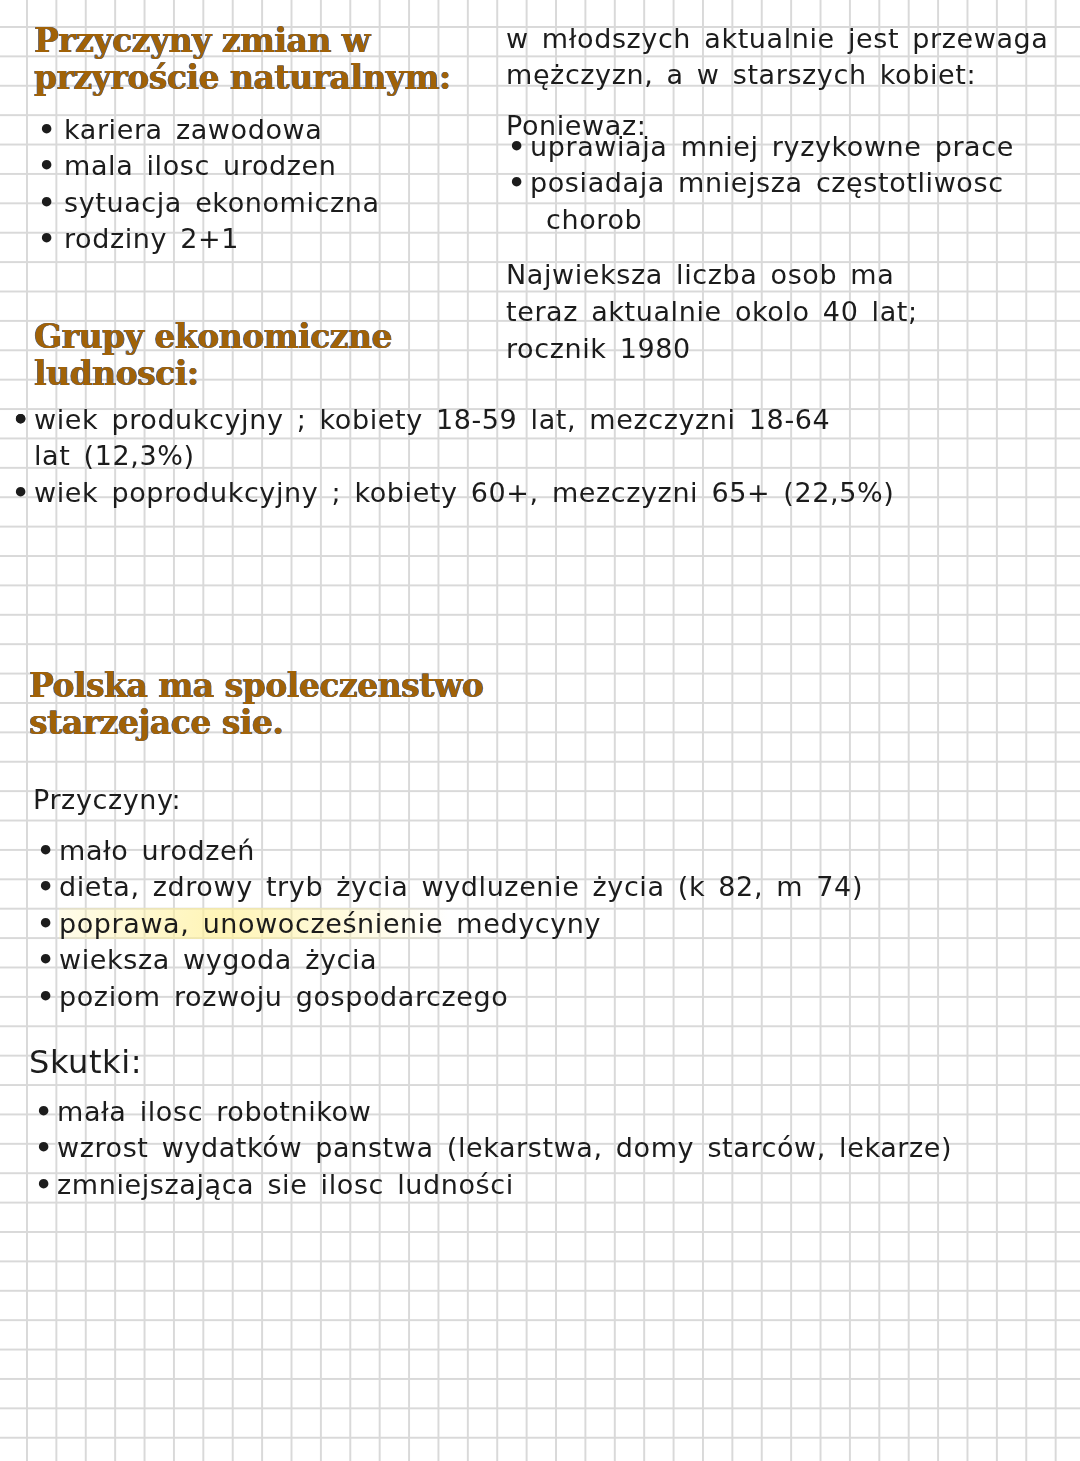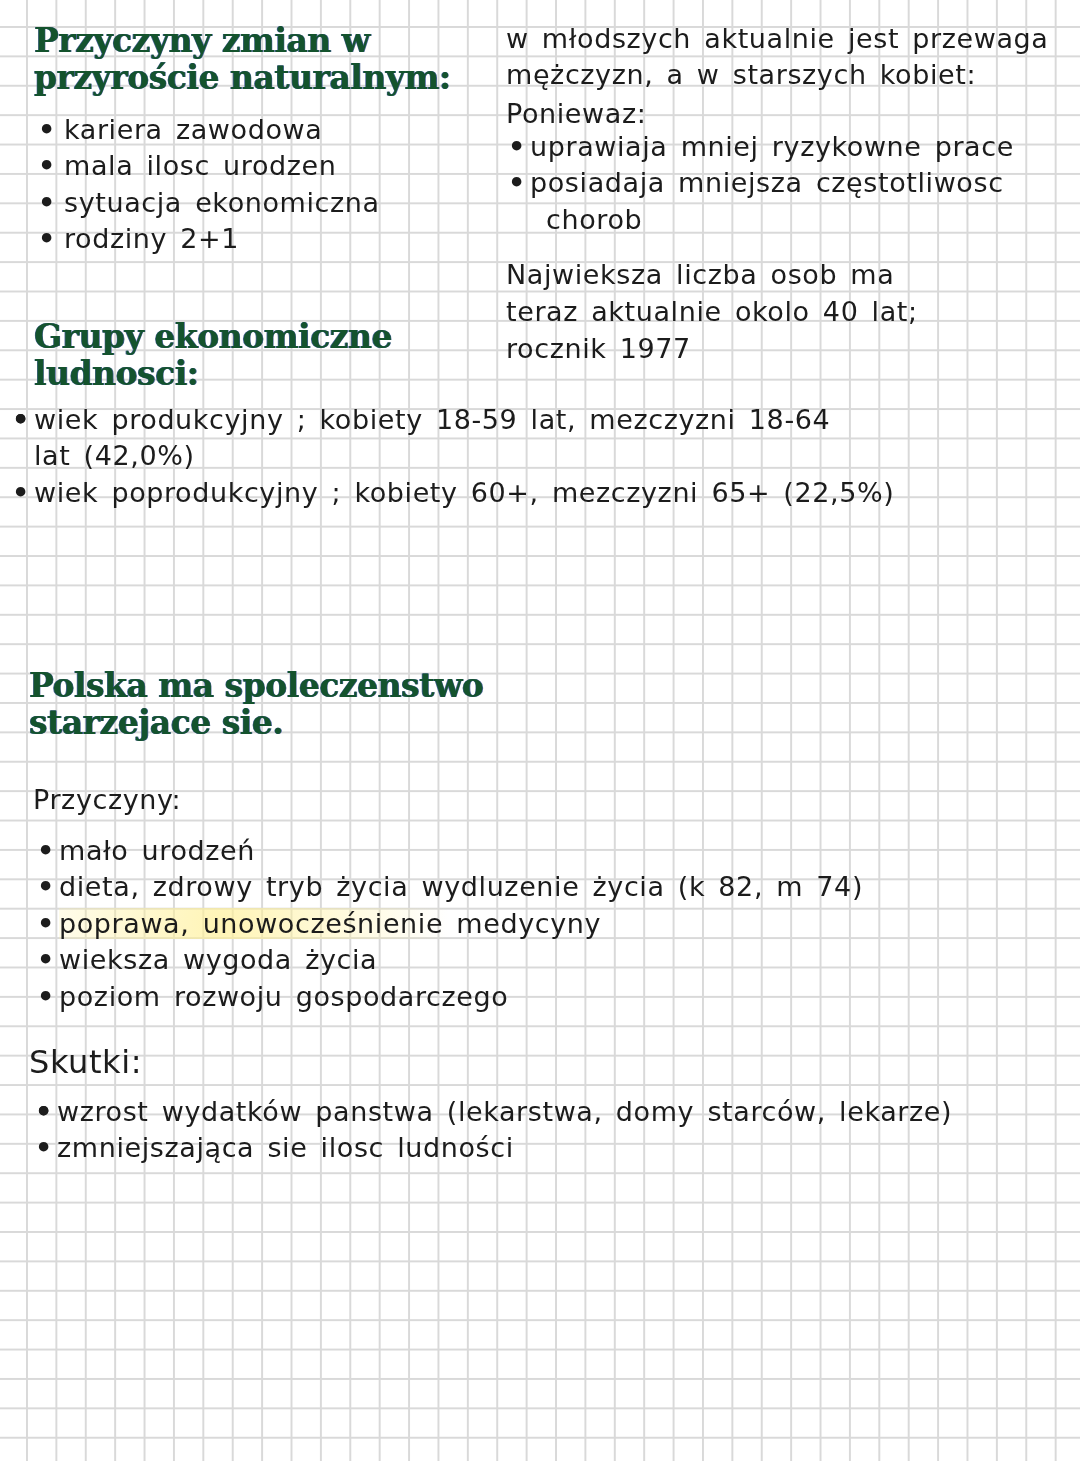--- a/index.html
+++ b/index.html
@@ -14,21 +14,21 @@
       linear-gradient(to bottom, #d9d9d9 0, #d9d9d9 2px, transparent 2px);
     background-size: 29.4px 29.4px;
     background-position: 26px 26px;
     font-family: "DejaVu Sans", sans-serif;
     color: #1c1c1c;
   }
   .heading {
     position: absolute;
     font-family: "DejaVu Serif", serif;
     font-weight: bold;
-    color: #14532d;
+    color: #a16207;
     font-size: 33px;
     line-height: 37px;
     letter-spacing: -0.5px;
     margin: 0;
     text-shadow: 0.6px 0 0 #4a6499, -0.6px 0 0 #4a6499;
   }
   .txt {
     position: absolute;
     font-size: 27px;
     line-height: 36.4px;
@@ -67,42 +67,42 @@
 <ul class="bul" style="left:34px; top:112px;">
   <li><span class="dot">•</span><span>kariera zawodowa</span></li>
   <li><span class="dot">•</span><span>mala ilosc urodzen</span></li>
   <li><span class="dot">•</span><span>sytuacja ekonomiczna</span></li>
   <li><span class="dot">•</span><span>rodziny 2+1</span></li>
 </ul>
 
 <div>
   <p class="txt" style="left:506px; top:21px;">w młodszych aktualnie jest przewaga</p>
   <p class="txt" style="left:506px; top:57px;">mężczyzn, a w starszych kobiet:</p>
-  <p class="txt" style="left:506px; top:96px;text-align:center;">Poniewaz:</p>
+  <p class="txt" style="left:506px; top:108px;text-align:center;">Poniewaz:</p>
   <ul class="bul tight" style="left:506px; top:129px;">
     <li><span class="dot">•</span><span>uprawiaja mniej ryzykowne prace</span></li>
     <li><span class="dot">•</span><span>posiadaja mniejsza częstotliwosc</span></li>
   </ul>
   <p class="txt" style="left:506px; top:202px;margin-left:40px;">chorob</p>
 </div>
 
 <div>
   <p class="txt" style="left:506px; top:257px;">Najwieksza liczba osob ma</p>
   <p class="txt" style="left:506px; top:294px;">teraz aktualnie okolo 40 lat;</p>
-  <p class="txt" style="left:506px; top:331px;">rocznik 1977</p>
+  <p class="txt" style="left:506px; top:331px;">rocznik 1980</p>
 </div>
 
 <h2 class="heading" style="left:34px; top:318px;">
   <span>Grupy ekonomiczne</span><br>
   <span>ludnosci:</span>
 </h2>
 
 <ul class="bul tight" style="left:10px; top:402px;">
   <li><span class="dot">•</span></li>
-  <li><span class="dot">•</span><span>wiek produkcyjny ; kobiety 18-59 lat, mezczyzni 18-64</span><br><span>lat (42,0%)</span></li>
+  <li><span class="dot">•</span><span>wiek produkcyjny ; kobiety 18-59 lat, mezczyzni 18-64</span><br><span>lat (12,3%)</span></li>
   <li><span class="dot">•</span><span>wiek poprodukcyjny ; kobiety 60+, mezczyzni 65+ (22,5%)</span></li>
 </ul>
 
 <h2 class="heading" style="left:29px; top:667px;">
   <span>Polska ma spoleczenstwo</span><br>
   <span>starzejace sie.</span>
 </h2>
 
 <p class="txt" style="left:33px; top:782px; font-size:27px;">Przyczyny:</p>
 
@@ -110,16 +110,16 @@
   <li><span class="dot">•</span><span>mało urodzeń</span></li>
   <li><span class="dot">•</span><span>dieta, zdrowy tryb życia wydluzenie życia (k 82, m 74)</span></li>
   <li><span class="dot">•</span><span class="hl">poprawa, unowocześnienie medycyny</span></li>
   <li><span class="dot">•</span><span>wieksza wygoda życia</span></li>
   <li><span class="dot">•</span><span>poziom rozwoju gospodarczego</span></li>
 </ul>
 
 <p class="txt" style="left:29px; top:1044px; font-size:32px;">Skutki:</p>
 
 <ul class="bul tight" style="left:33px; top:1094px;">
-  <li><span class="dot">•</span></li>
+  <li><span class="dot">•</span><span>mała ilosc robotnikow</span></li>
   <li><span class="dot">•</span><span>wzrost wydatków panstwa (lekarstwa, domy starców, lekarze)</span></li>
   <li><span class="dot">•</span><span>zmniejszająca sie ilosc ludności</span></li>
 </ul>
 
 </body></html>

